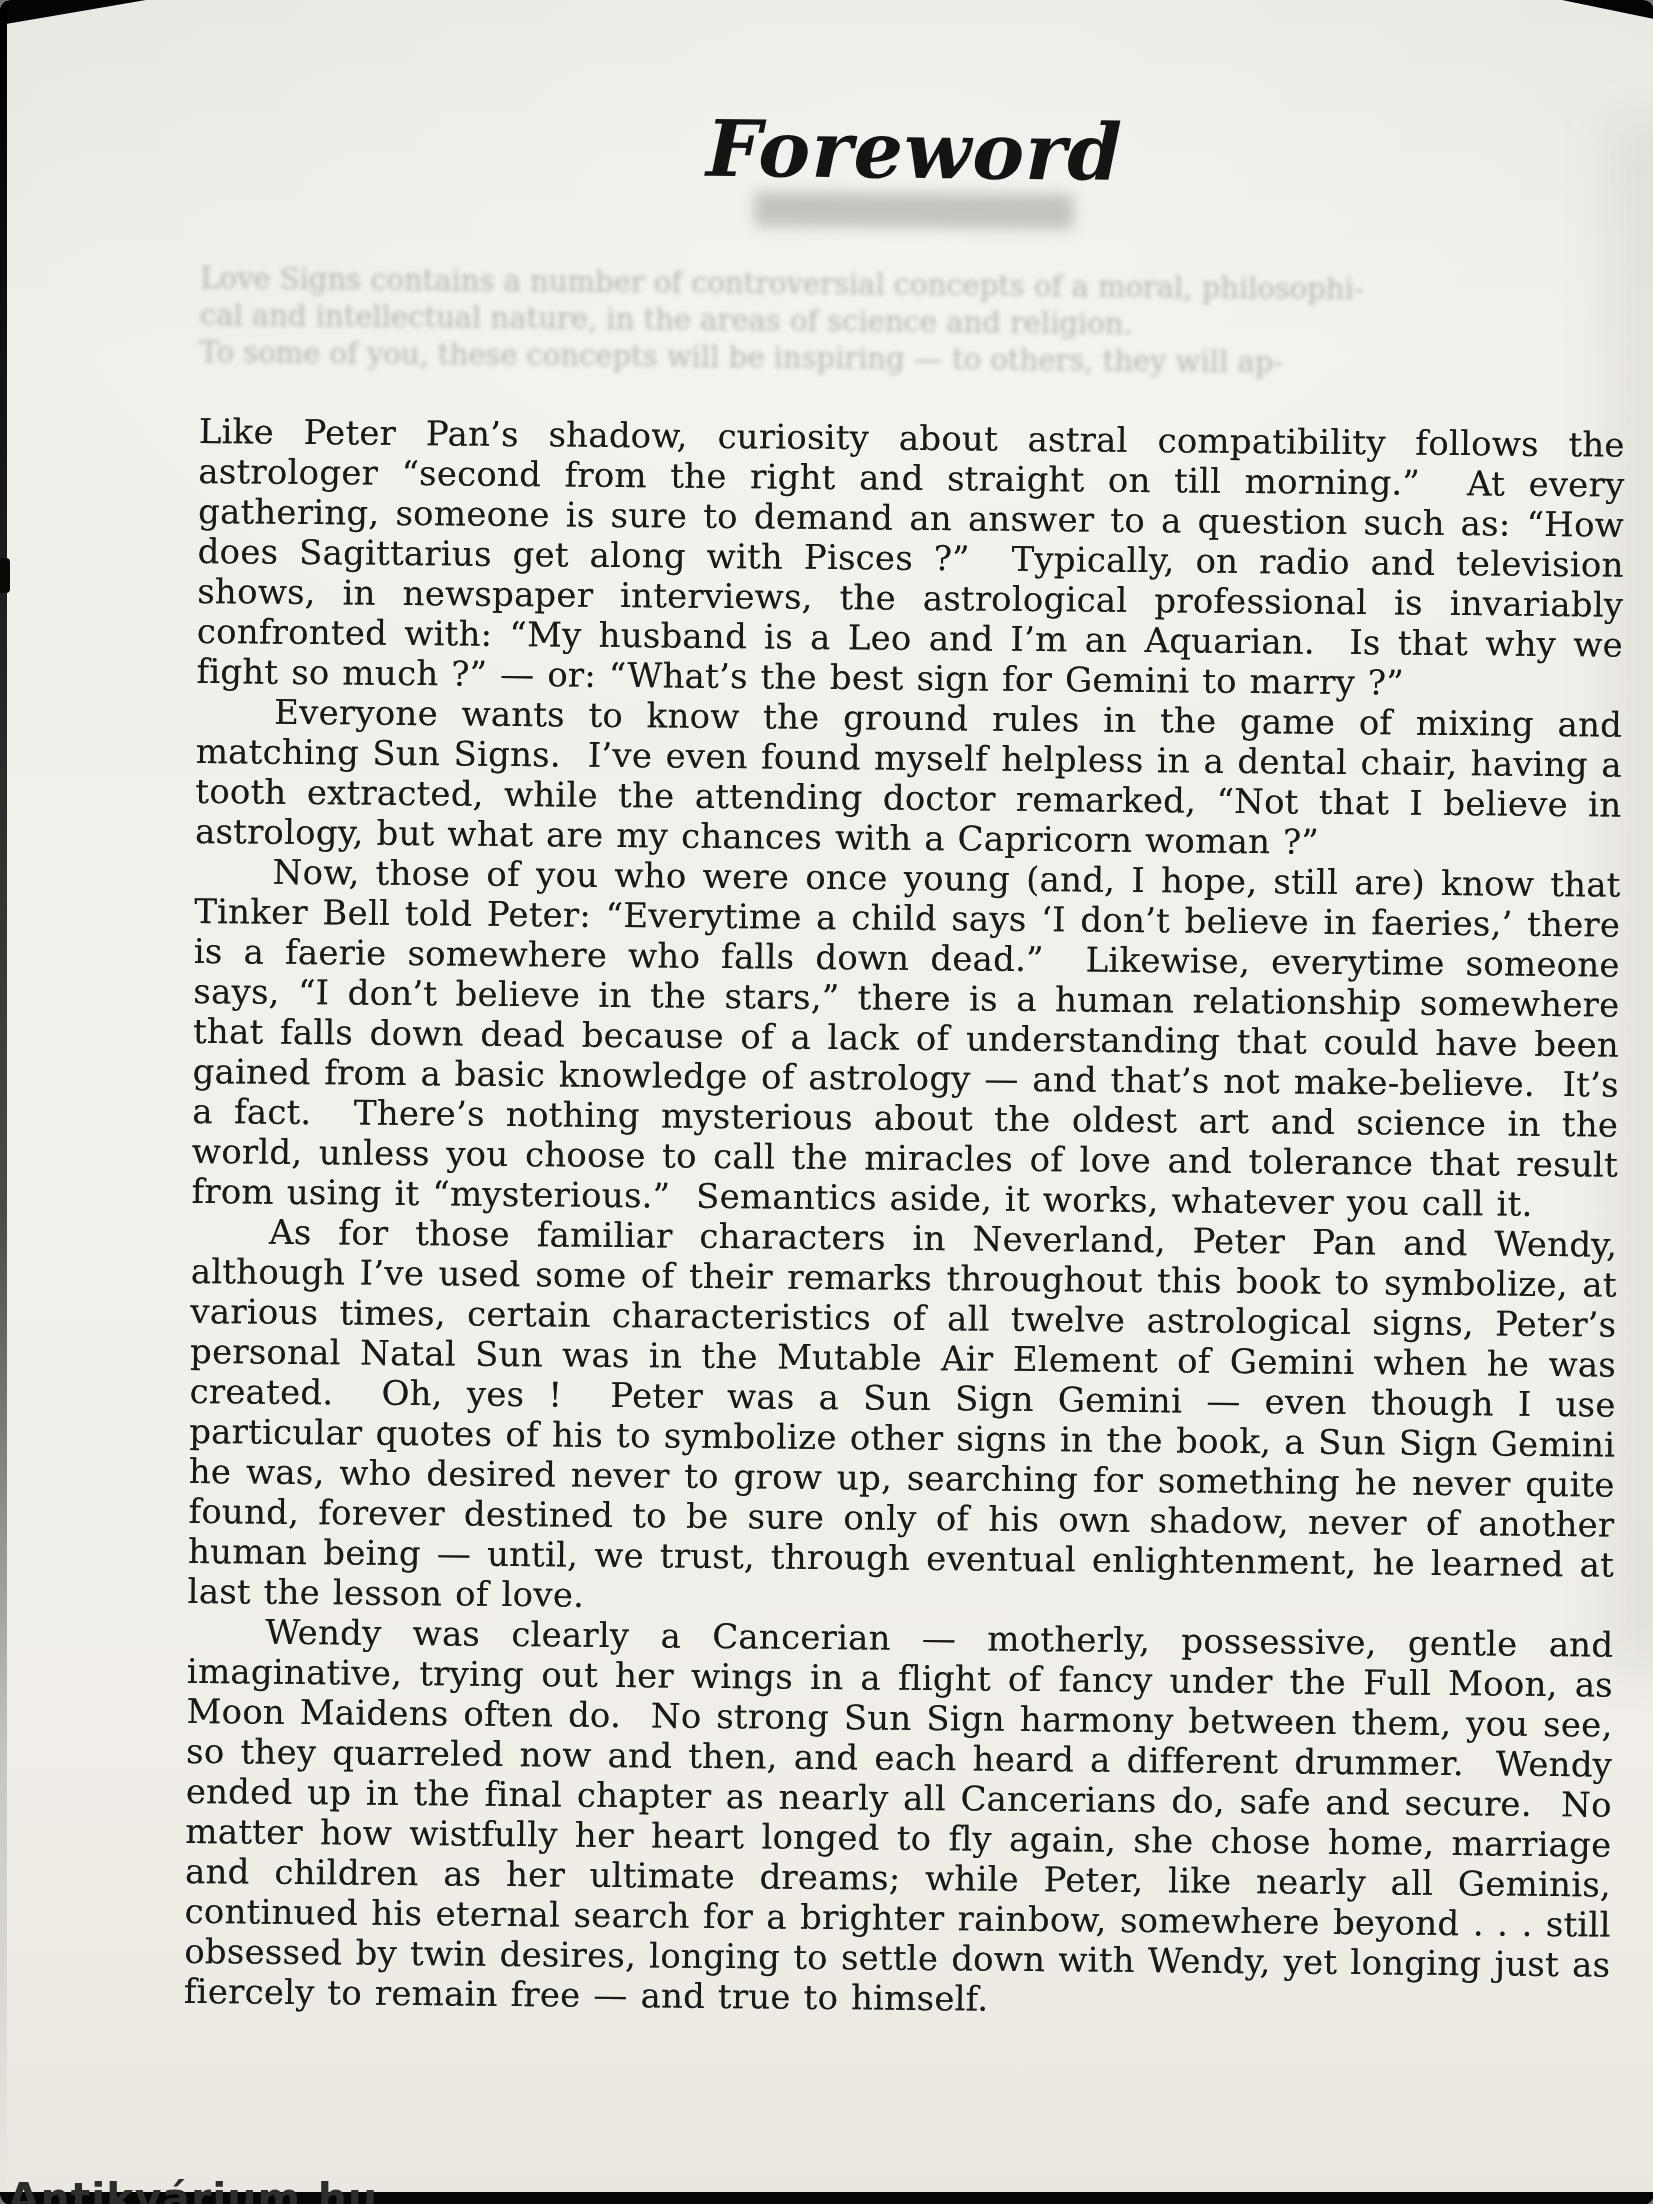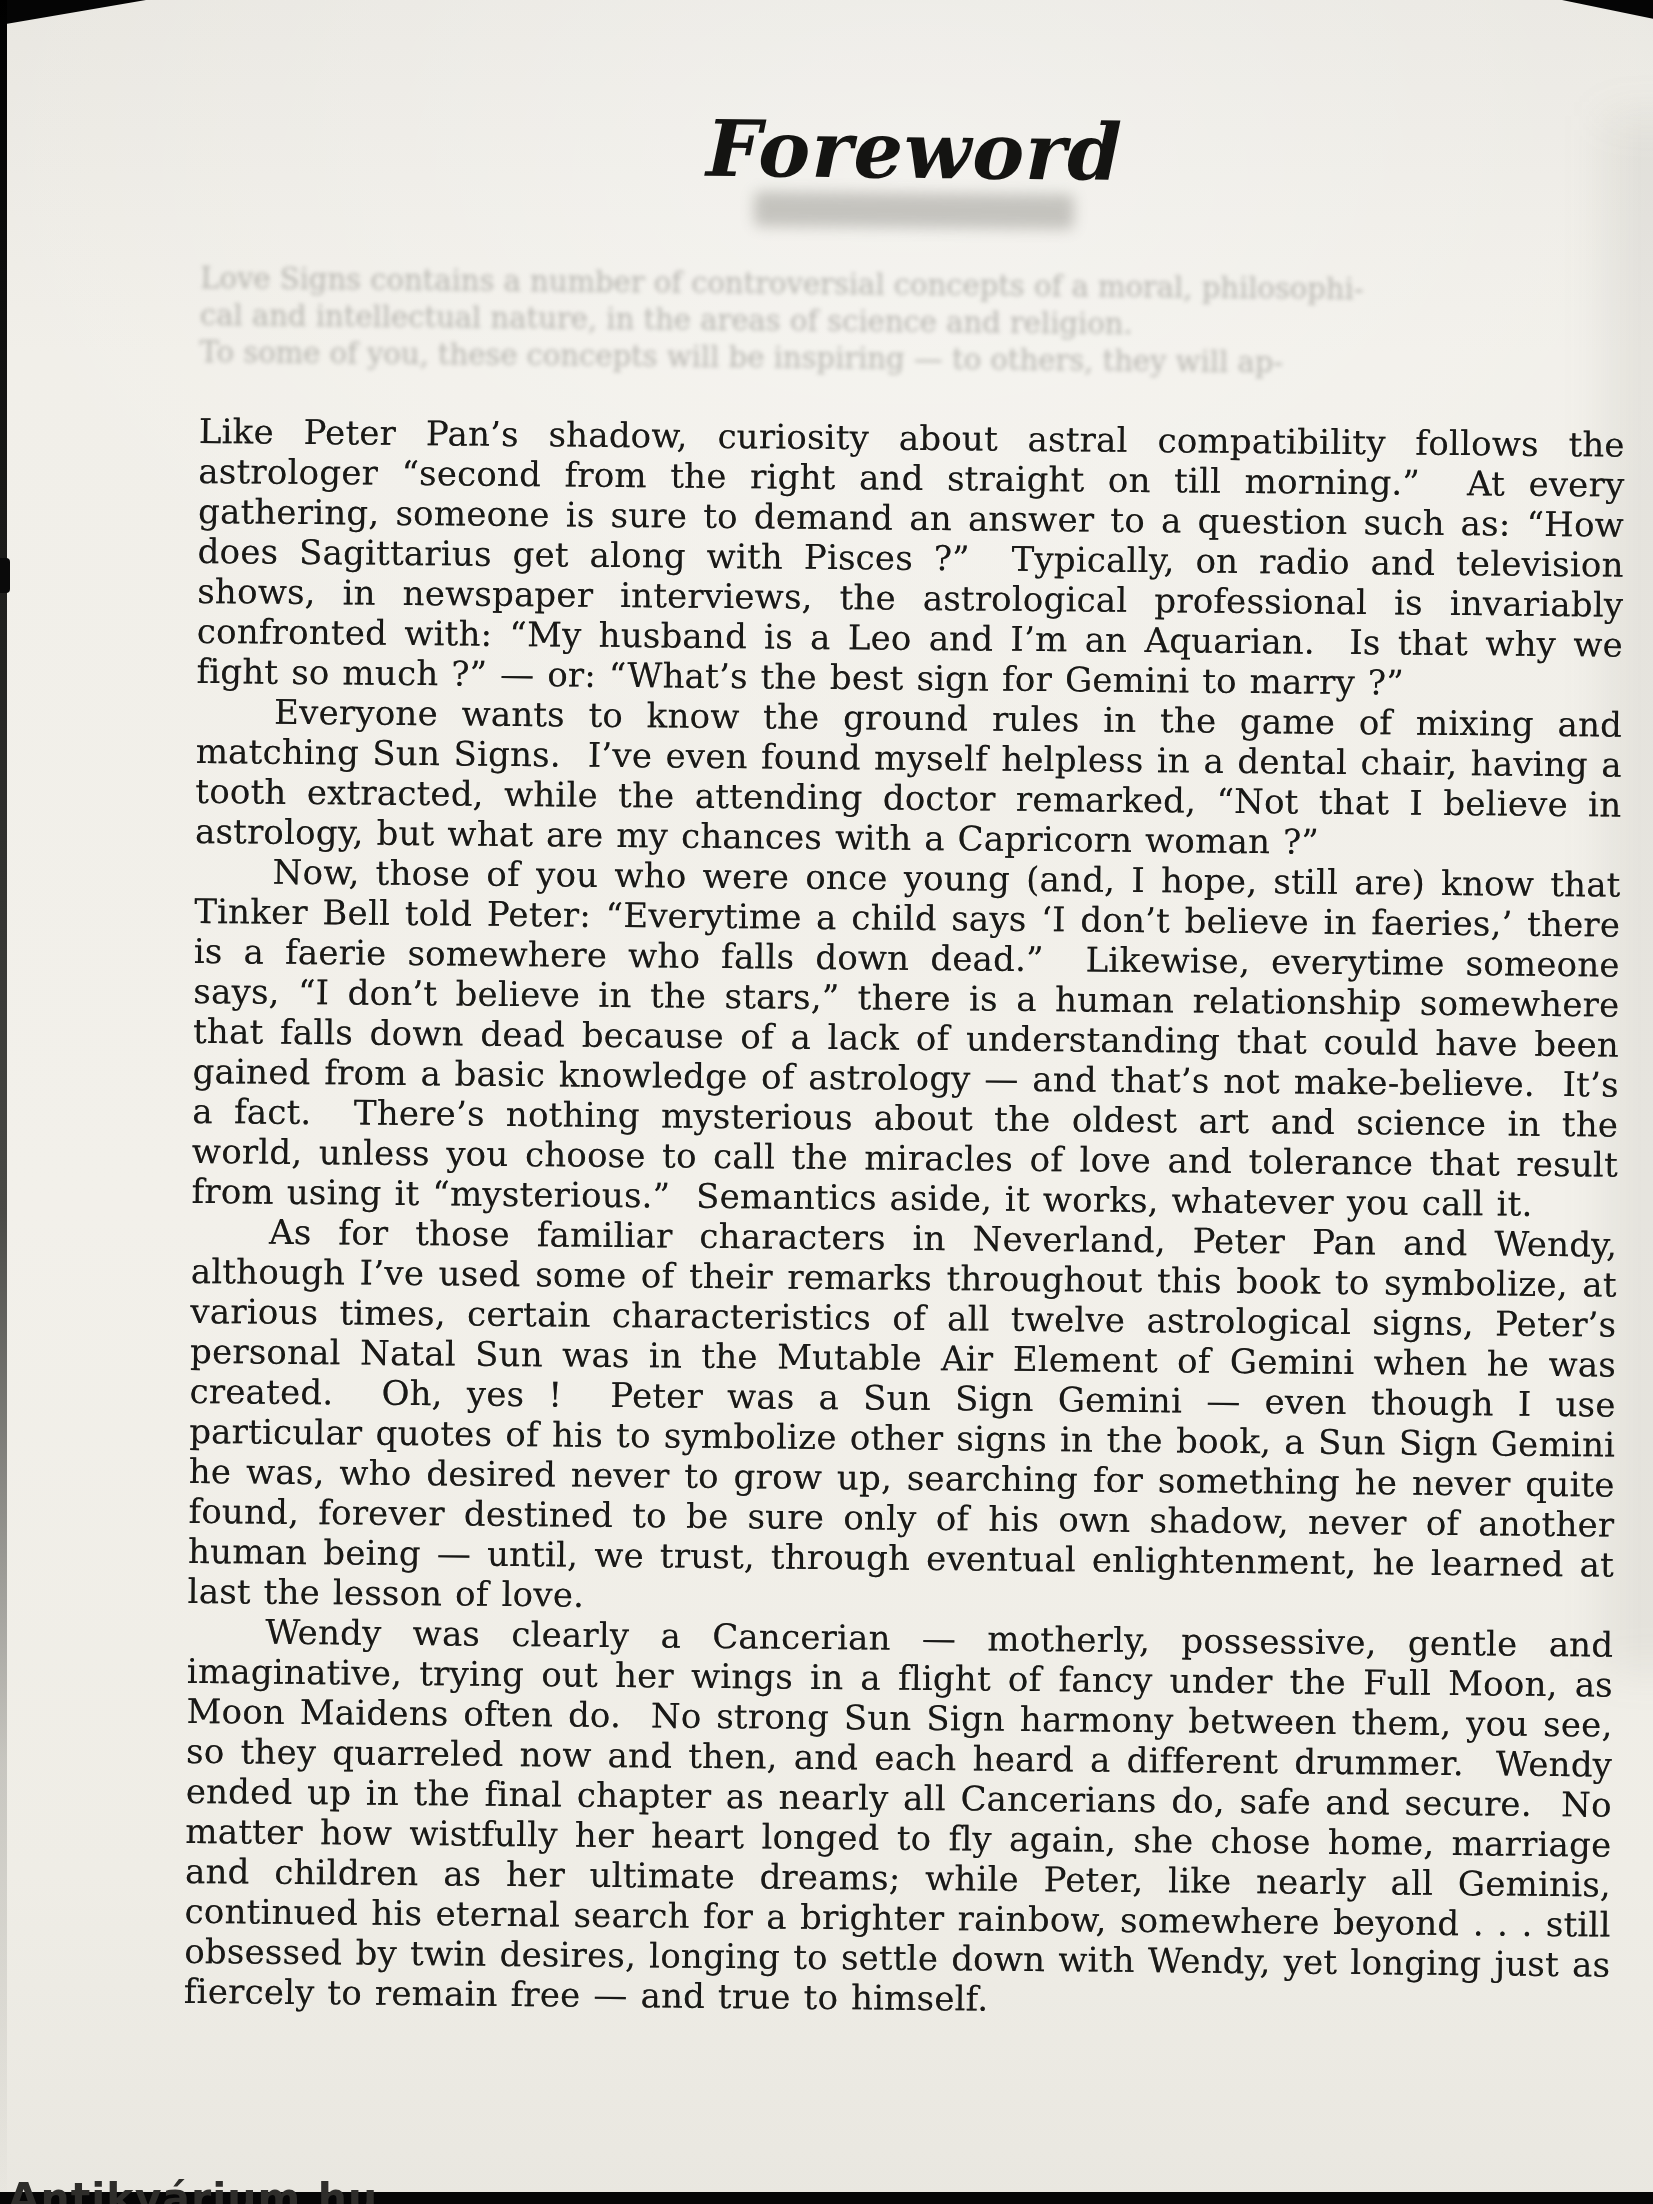--- a/index.html
+++ b/index.html
@@ -9,20 +9,21 @@
   }
   .page {
     position: relative;
     width: 1654px;
     height: 2205px;
     overflow: hidden;
     background:
       radial-gradient(ellipse 1359px 873px at 55% 8%, rgba(255,255,255,0.35), rgba(255,255,255,0) 70%),
       linear-gradient(180deg, #e9e7e1 0%, #f1efe9 16%, #f2f0ea 55%, #efede6 85%, #e9e7e0 100%);
     font-family: "DejaVu Serif", "Liberation Serif", serif;
+    border-radius: 11px;
   }
 
   
   .content {
     position: absolute;
     left: 199px;
     top: 0;
     width: 1426px;
     height: 100%;
     transform: rotate(0.55deg);

